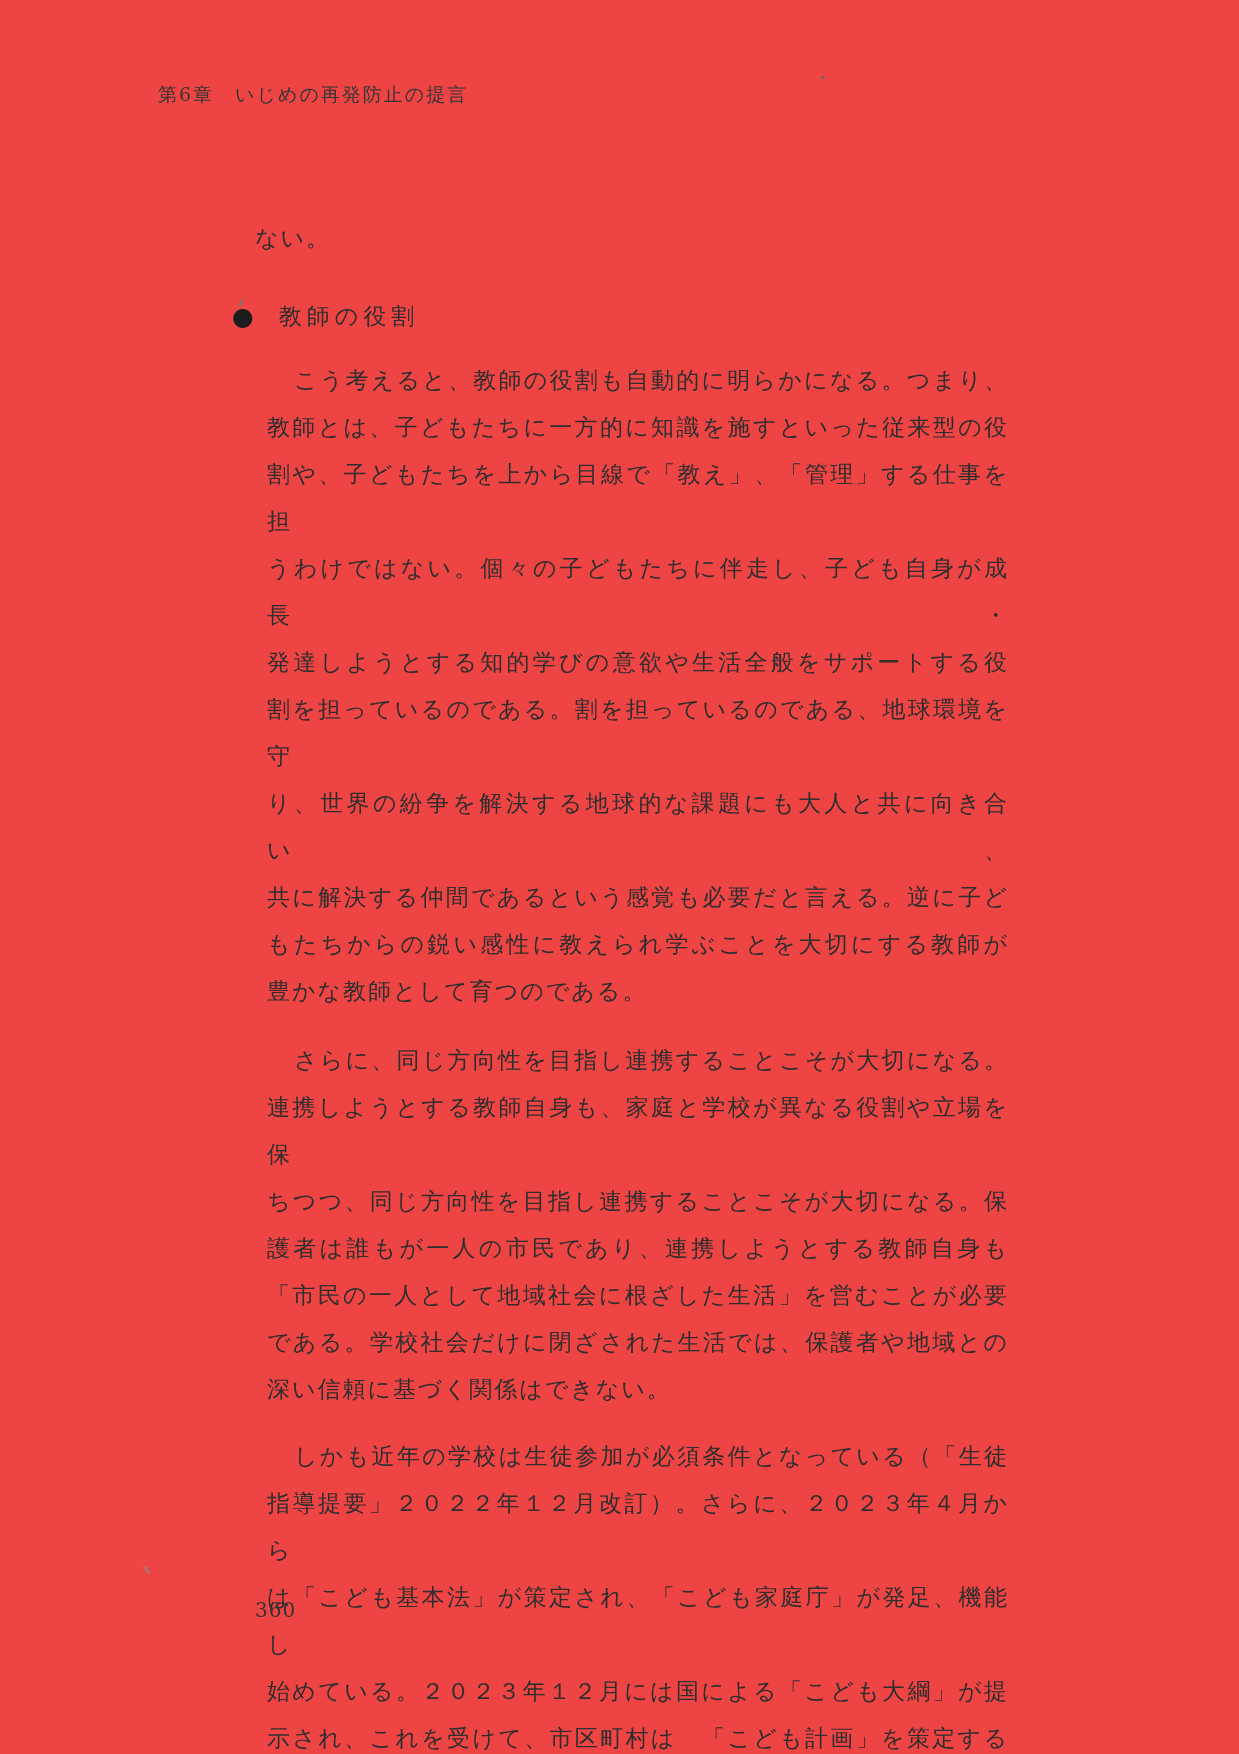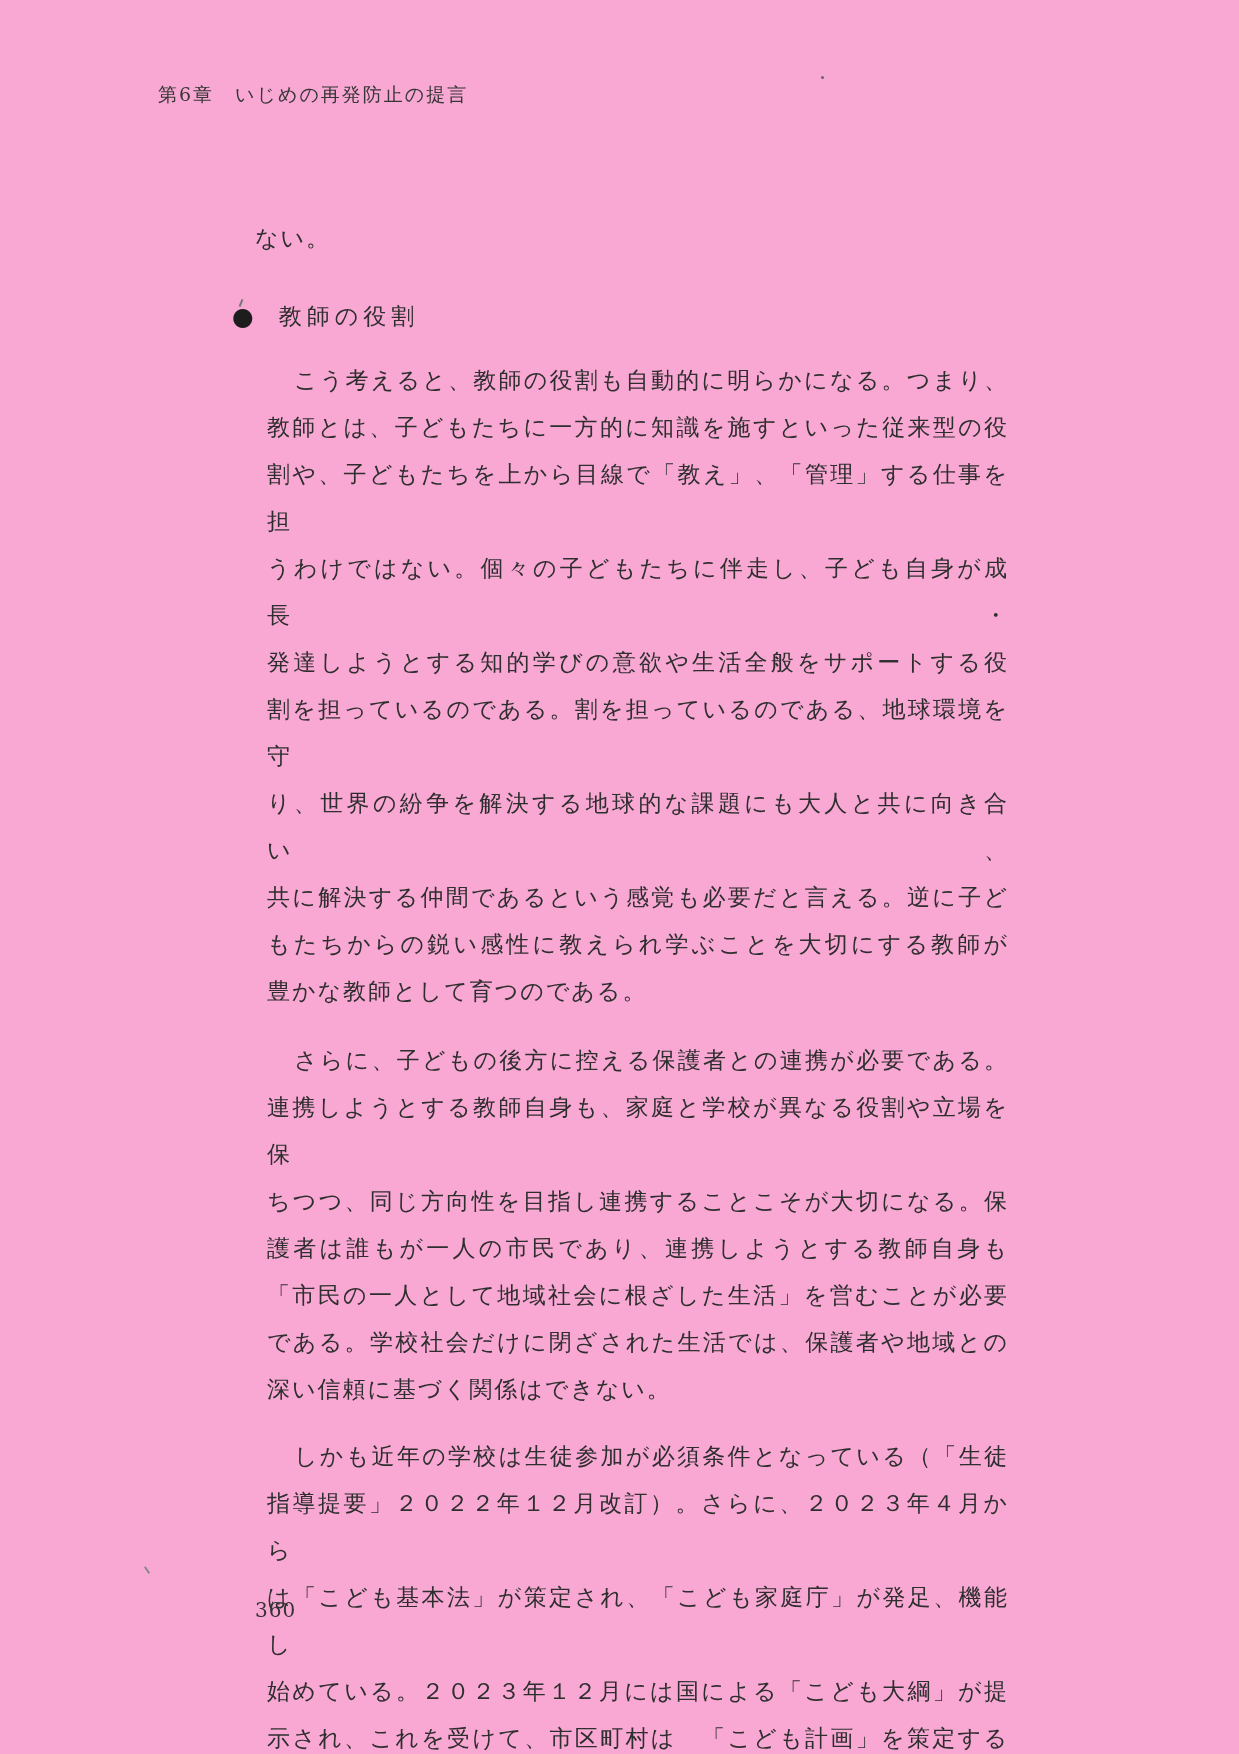--- a/index.html
+++ b/index.html
@@ -1,19 +1,19 @@
 <!DOCTYPE html>
 <html lang="ja"><head>
 <meta charset="utf-8">
 <style>
   html,body { margin:0; padding:0; background:#e8e8e8; }
   .page {
     position:relative;
     width:1239px; height:1754px;
-    background:#f9a8d4;
+    background:#ef4444;
     font-family:"DejaVu Serif","Liberation Serif",serif;
     color:#2e2e2e;
     overflow:hidden;
     margin:0 auto;
   }
   .header {
     position:absolute; left:158px; top:82px;
     font-size:19px; letter-spacing:2px; color:#363636;
     white-space:pre;
   }
@@ -72,21 +72,21 @@
           <div class="line">割や、子どもたちを上から目線で「教え」、「管理」する仕事を担</div>
           <div class="line">うわけではない。個々の子どもたちに伴走し、子ども自身が成長・</div>
           <div class="line">発達しようとする知的学びの意欲や生活全般をサポートする役</div>
           <div class="line">割を担っているのである。割を担っているのである、地球環境を守</div>
           <div class="line">り、世界の紛争を解決する地球的な課題にも大人と共に向き合い、</div>
           <div class="line">共に解決する仲間であるという感覚も必要だと言える。逆に子ど</div>
           <div class="line">もたちからの鋭い感性に教えられ学ぶことを大切にする教師が</div>
           <div class="line last">豊かな教師として育つのである。</div>
         </div>
         <div class="paragraph p2">
-          <div class="line first">さらに、子どもの後方に控える保護者との連携が必要である。</div>
+          <div class="line first">さらに、同じ方向性を目指し連携することこそが大切になる。</div>
           <div class="line">連携しようとする教師自身も、家庭と学校が異なる役割や立場を保</div>
           <div class="line">ちつつ、同じ方向性を目指し連携することこそが大切になる。保</div>
           <div class="line">護者は誰もが一人の市民であり、連携しようとする教師自身も</div>
           <div class="line">「市民の一人として地域社会に根ざした生活」を営むことが必要</div>
           <div class="line">である。学校社会だけに閉ざされた生活では、保護者や地域との</div>
           <div class="line last">深い信頼に基づく関係はできない。</div>
         </div>
         <div class="paragraph p3">
           <div class="line first">しかも近年の学校は生徒参加が必須条件となっている（「生徒</div>
           <div class="line">指導提要」２０２２年１２月改訂）。さらに、２０２３年４月から</div>

